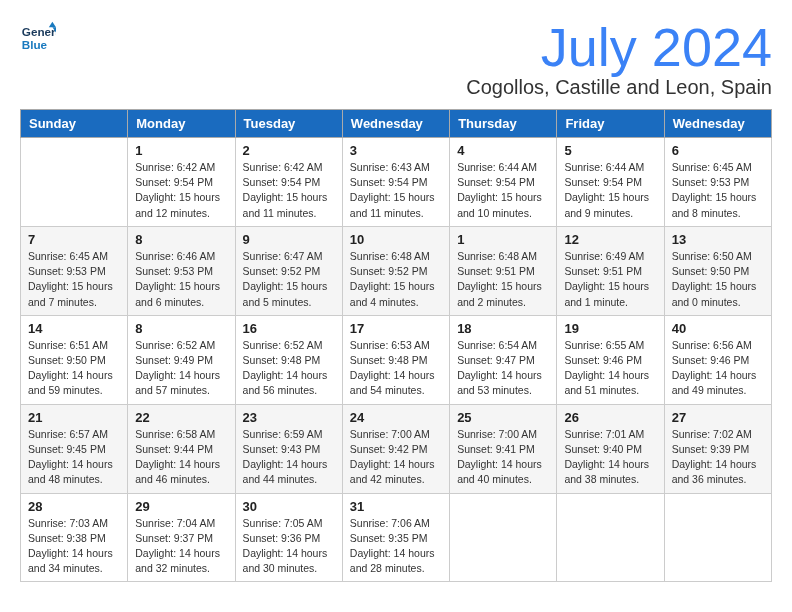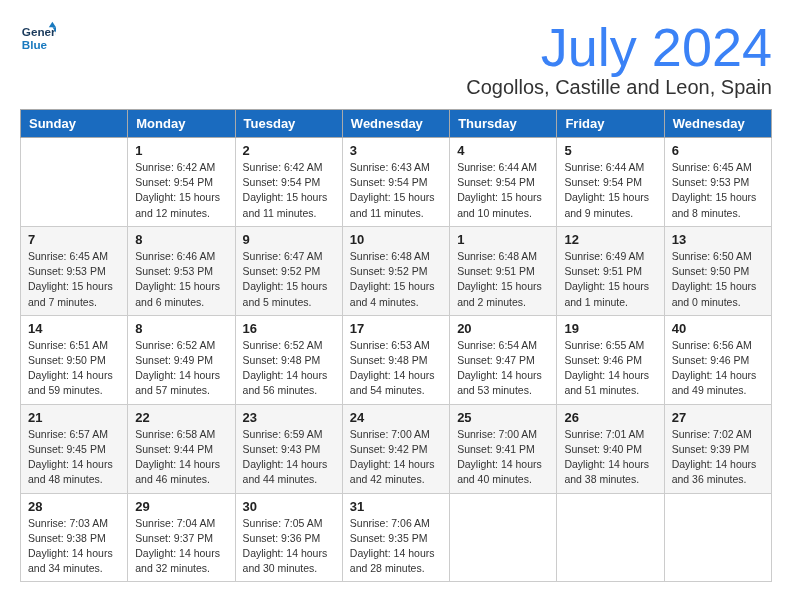--- a/index.html
+++ b/index.html
@@ -179,21 +179,21 @@
         </td>
         <td>
           <span class="day-num">16</span>
           <div class="day-info">Sunrise: 6:52 AM<br>Sunset: 9:48 PM<br>Daylight: 14 hours<br>and 56 minutes.</div>
         </td>
         <td>
           <span class="day-num">17</span>
           <div class="day-info">Sunrise: 6:53 AM<br>Sunset: 9:48 PM<br>Daylight: 14 hours<br>and 54 minutes.</div>
         </td>
         <td>
-          <span class="day-num">20</span>
+          <span class="day-num">18</span>
           <div class="day-info">Sunrise: 6:54 AM<br>Sunset: 9:47 PM<br>Daylight: 14 hours<br>and 53 minutes.</div>
         </td>
         <td>
           <span class="day-num">19</span>
           <div class="day-info">Sunrise: 6:55 AM<br>Sunset: 9:46 PM<br>Daylight: 14 hours<br>and 51 minutes.</div>
         </td>
         <td>
           <span class="day-num">40</span>
           <div class="day-info">Sunrise: 6:56 AM<br>Sunset: 9:46 PM<br>Daylight: 14 hours<br>and 49 minutes.</div>
         </td>

